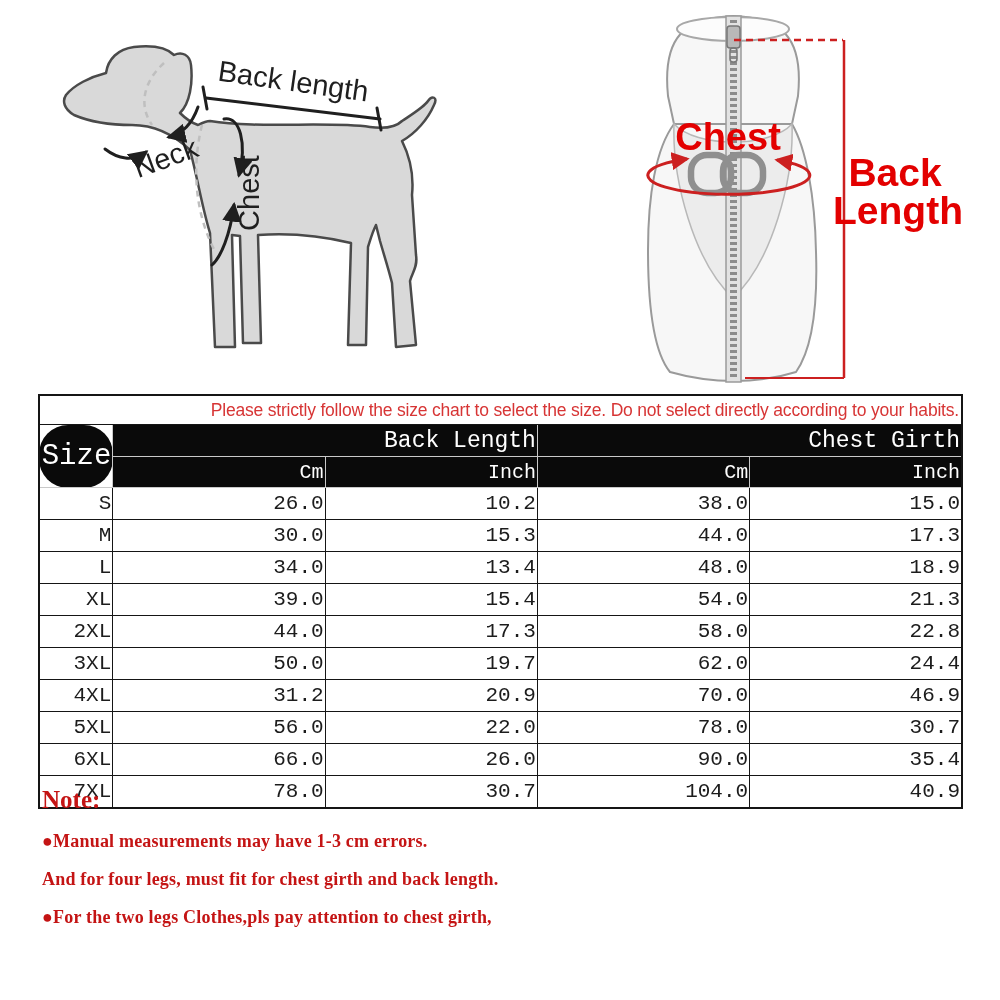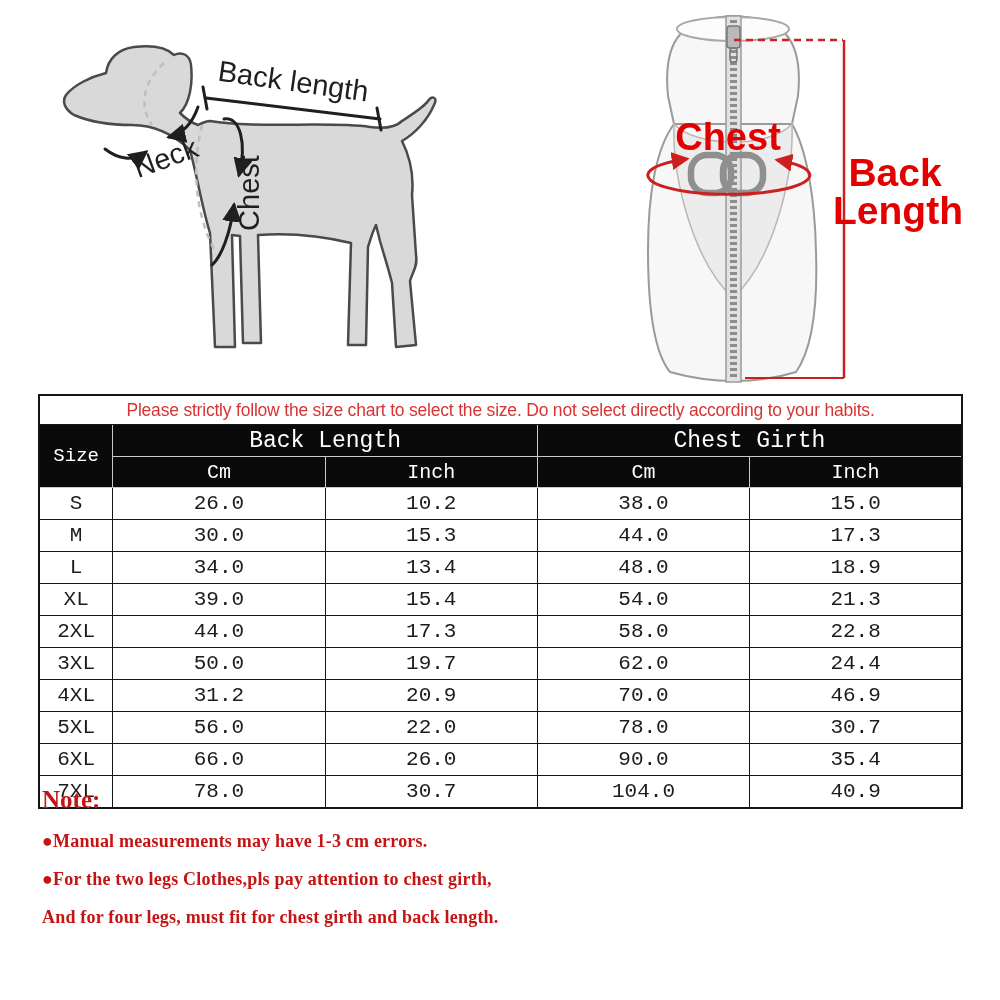--- a/index.html
+++ b/index.html
@@ -7,26 +7,26 @@
           font-family:"Liberation Sans", sans-serif;}
   svg{position:absolute;display:block;}
   svg text{font-family:"Liberation Sans", sans-serif;}
   .dog-svg{left:18px;top:15px;}
   .vest-svg{left:590px;top:0px;}
 
   
   .table-wrap{position:absolute;left:38px;top:394px;width:925px;}
   table.size-table{width:100%;border-collapse:collapse;border:2px solid #151515;
                    font-family:"Liberation Mono", monospace;}
-  table.size-table td, table.size-table th{border:1px solid #151515;text-align:center;vertical-align:middle;}
+  table.size-table td, table.size-table th{border:1px solid #151515;text-align:right;vertical-align:middle;}
   td.warning{background:#ffffff;color:#d73535;font-family:"Liberation Sans", sans-serif;
              font-size:17.5px;font-weight:400;height:26px;letter-spacing:-0.2px;padding:1px 2px;}
   th{background:#0a0a0a;color:#ffffff;font-weight:400;border:1px solid #c9c9c9 !important;}
   th.group{font-size:23px;height:29px;}
-  th.size-head{font-size:19px;}
+  th.size-head{font-size:29px;border-radius:29px;}
   th.unit{font-size:20px;height:28px;}
   tbody td{font-size:21px;color:#1c1c1c;height:29px;background:#ffffff;}
 
   
   .notes{position:absolute;left:42px;top:786px;width:930px;color:#c41414;
          font-family:"Liberation Serif", serif;font-weight:bold;}
   .note-title{font-size:25px;margin:0 0 17px 0;}
   .note-line{font-size:18px;margin:0 0 17px 0;letter-spacing:0.2px;}
 </style>
 </head>
@@ -200,17 +200,17 @@
           <td>104.0</td>
           <td>40.9</td>
         </tr>
       </tbody>
     </table>
   </div>
 
   <div class="notes">
     <div class="note-title">Note:</div>
     <div class="note-line">●Manual measurements may have 1-3 cm errors.</div>
+    <div class="note-line">And for four legs, must fit for chest girth and back length.</div>
     <div class="note-line">●For the two legs Clothes,pls pay attention to chest girth,</div>
-    <div class="note-line">And for four legs, must fit for chest girth and back length.</div>
   </div>
 
 </div>
 
 </body></html>

